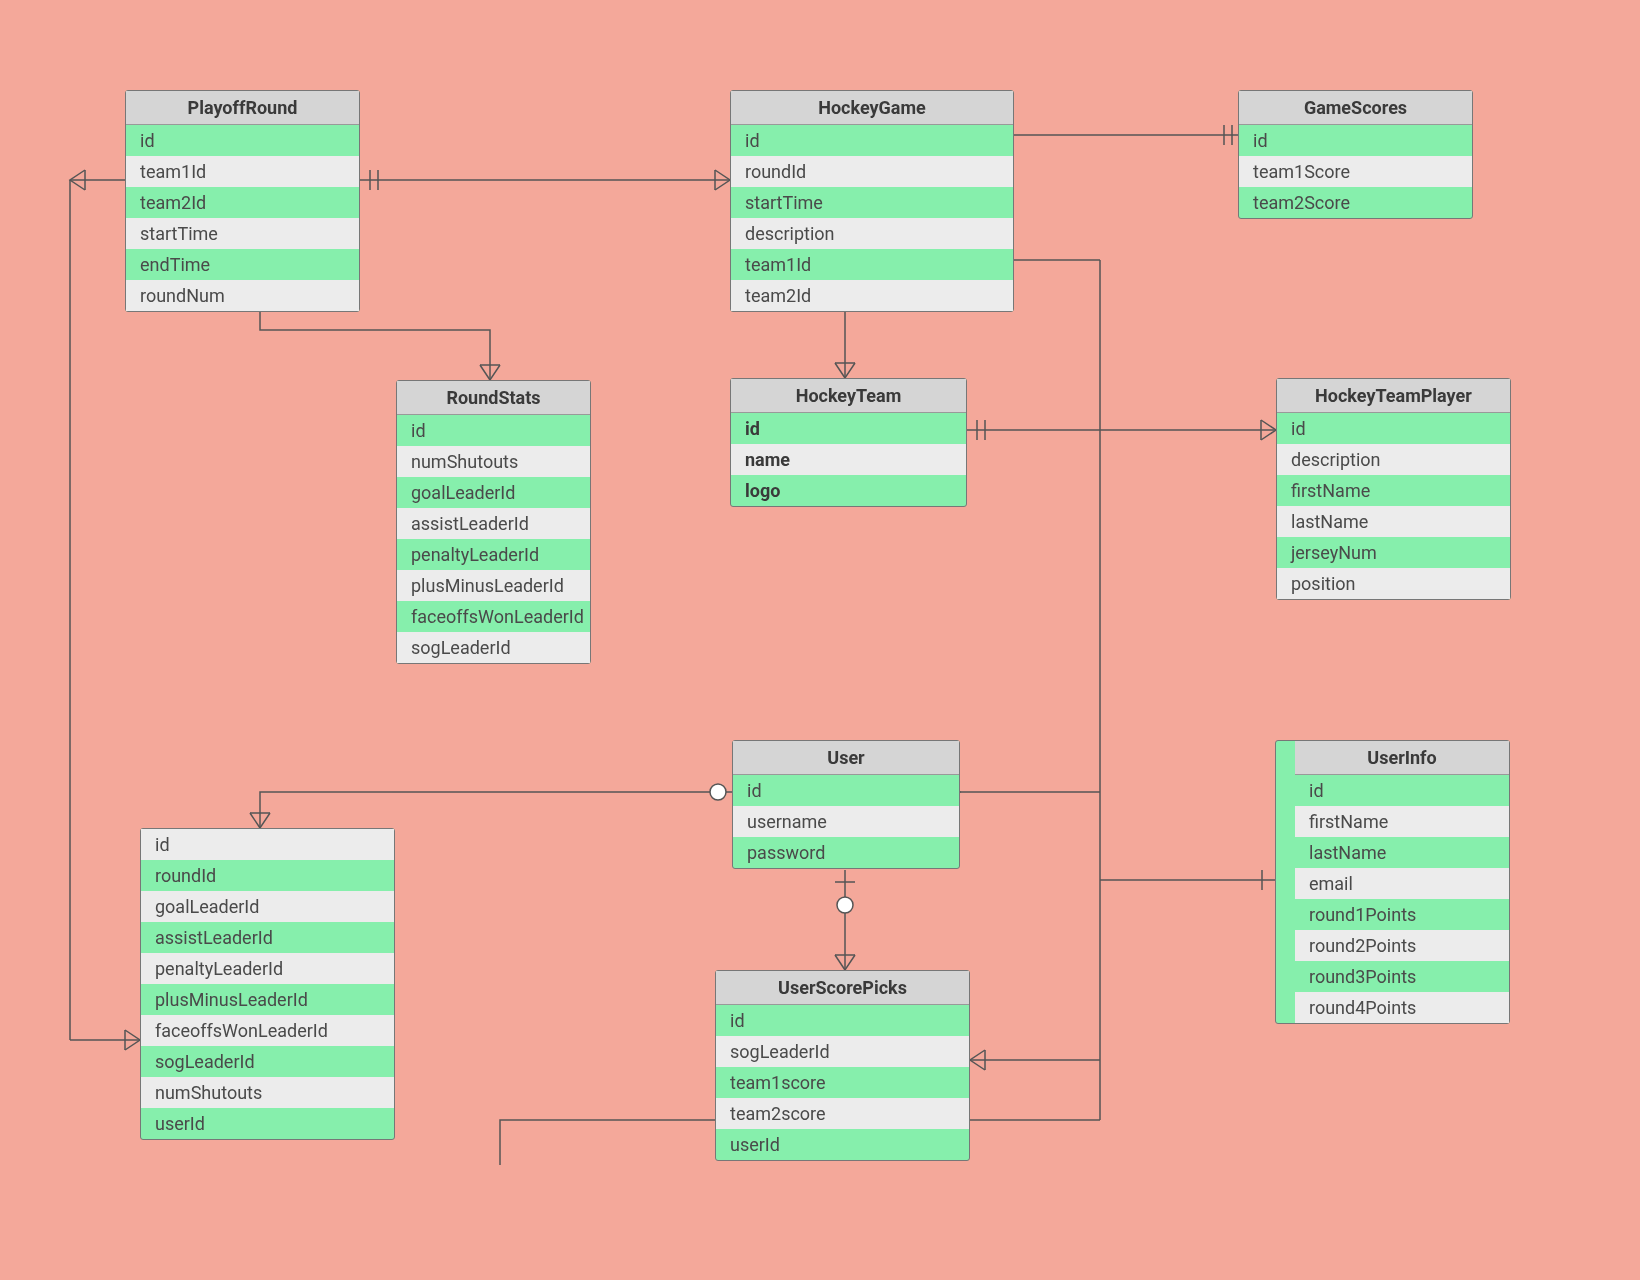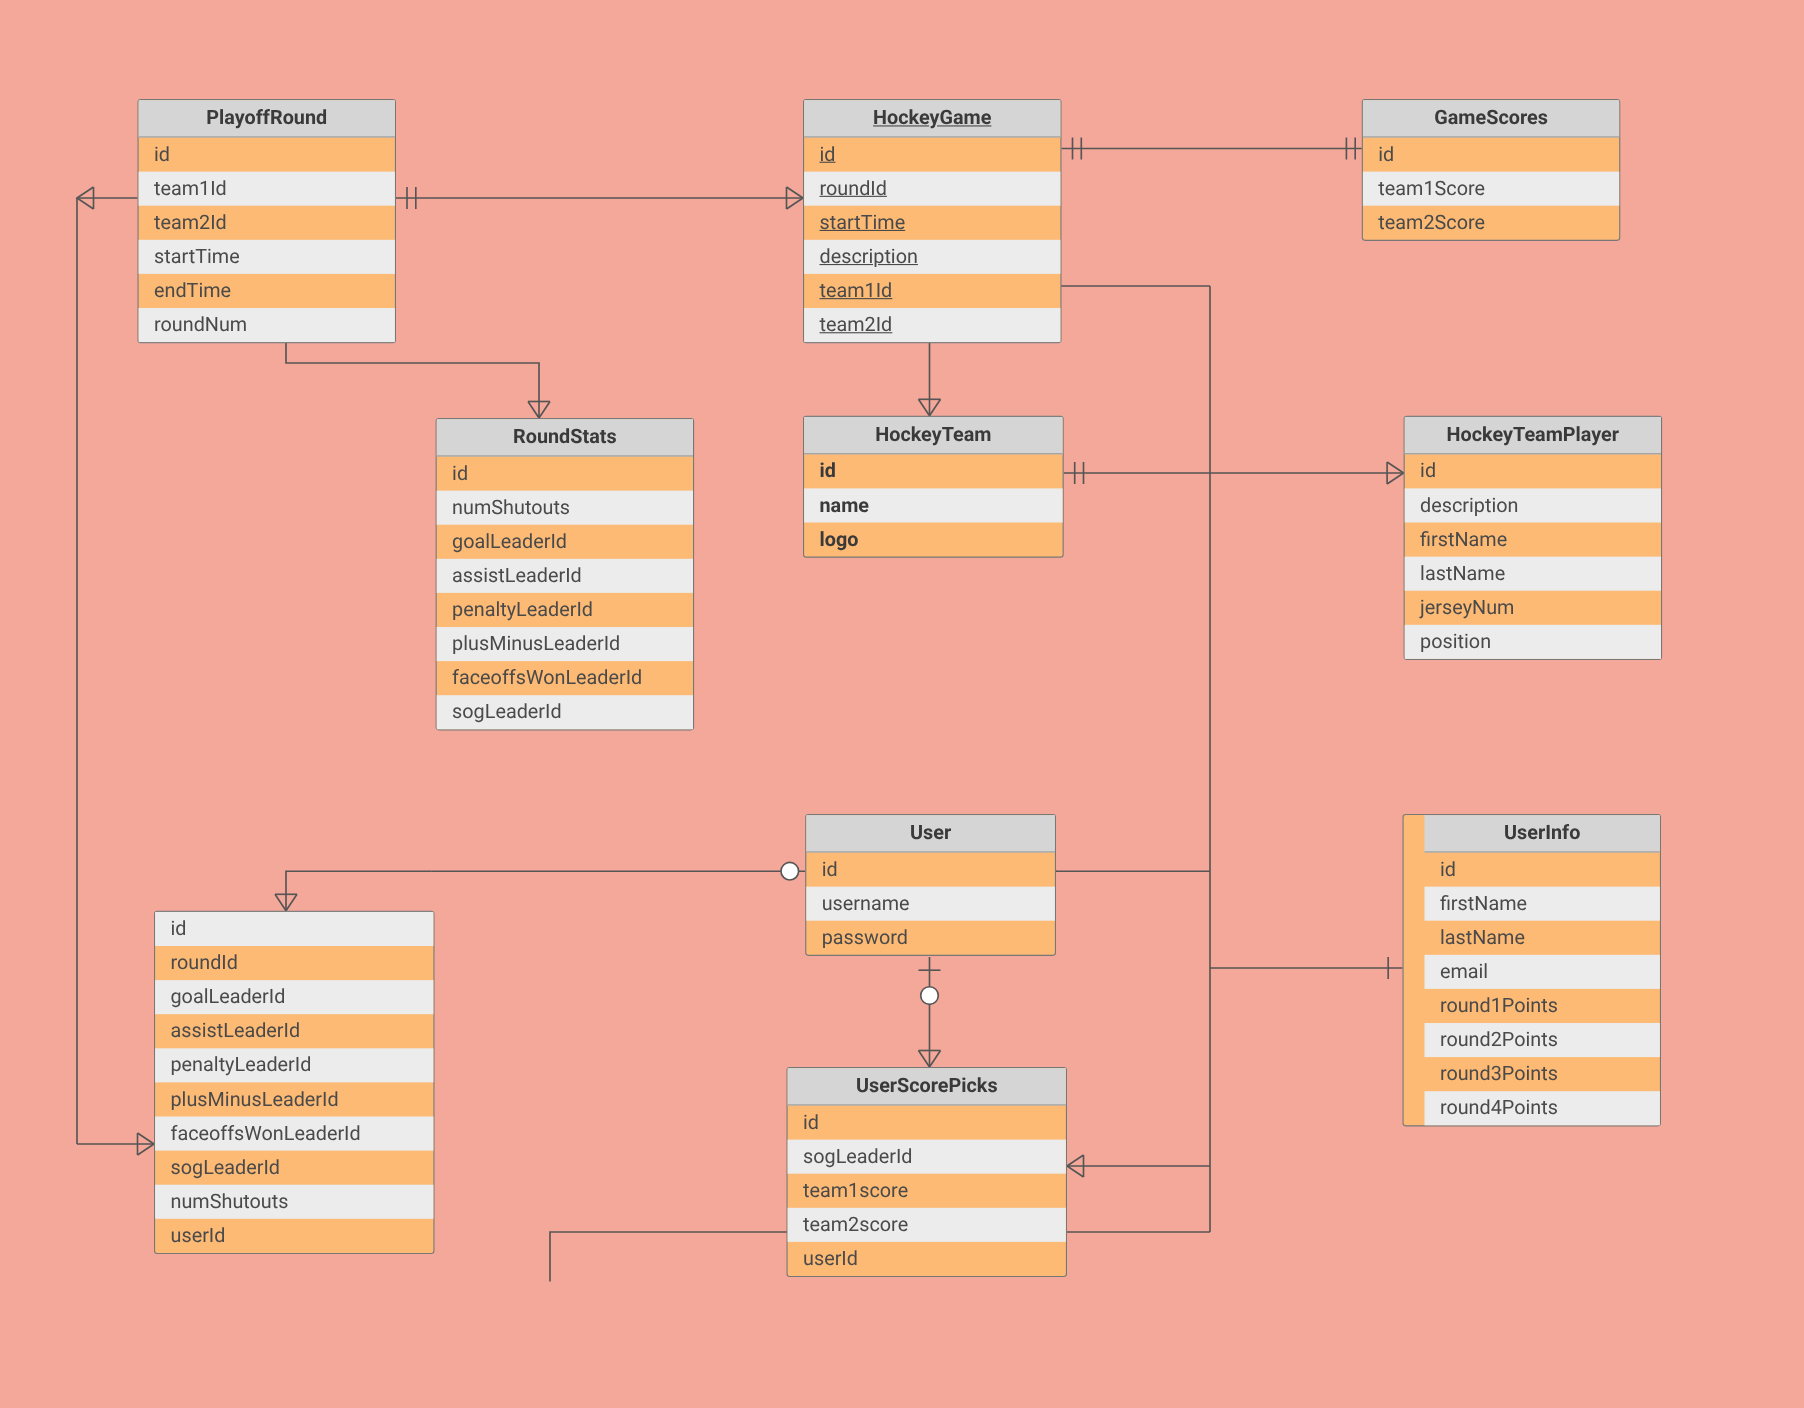--- a/index.html
+++ b/index.html
@@ -7,21 +7,21 @@
     background: #f4a89a;
     font-family: -apple-system, BlinkMacSystemFont, "Segoe UI", Roboto, Helvetica, Arial, sans-serif;
     width: 1640px;
     height: 1280px;
     position: relative;
     font-size: 18px;
     color: #4a4a4a;
   }
   .entity {
     position: absolute;
-    background: #fdba74;
+    background: #86efac;
     border: 1.5px solid #777;
     border-radius: 3px;
   }
   .entity-title {
     background: #d5d5d5;
     font-weight: 700;
     text-align: center;
     padding: 6px 14px;
     border-bottom: 1px solid #999;
     color: #3a3a3a;
@@ -137,38 +137,38 @@
 <div class="entity" style="left:125px; top:90px; width:235px;">
   <div class="entity-title">PlayoffRound</div>
   <div class="entity-row">id</div>
   <div class="entity-row">team1Id</div>
   <div class="entity-row">team2Id</div>
   <div class="entity-row">startTime</div>
   <div class="entity-row">endTime</div>
   <div class="entity-row">roundNum</div>
 </div>
 
-<div class="entity" style="left:730px; top:90px; width:235px;text-decoration:underline;">
+<div class="entity" style="left:730px; top:90px; width:284px;">
   <div class="entity-title">HockeyGame</div>
   <div class="entity-row">id</div>
   <div class="entity-row">roundId</div>
   <div class="entity-row">startTime</div>
   <div class="entity-row">description</div>
   <div class="entity-row">team1Id</div>
   <div class="entity-row">team2Id</div>
 </div>
 
 <div class="entity" style="left:1238px; top:90px; width:235px;">
   <div class="entity-title">GameScores</div>
   <div class="entity-row">id</div>
   <div class="entity-row">team1Score</div>
   <div class="entity-row">team2Score</div>
 </div>
 
-<div class="entity" style="left:396px; top:380px; width:235px;">
+<div class="entity" style="left:396px; top:380px; width:195px;">
   <div class="entity-title">RoundStats</div>
   <div class="entity-row">id</div>
   <div class="entity-row">numShutouts</div>
   <div class="entity-row">goalLeaderId</div>
   <div class="entity-row">assistLeaderId</div>
   <div class="entity-row">penaltyLeaderId</div>
   <div class="entity-row">plusMinusLeaderId</div>
   <div class="entity-row">faceoffsWonLeaderId</div>
   <div class="entity-row">sogLeaderId</div>
 </div>

